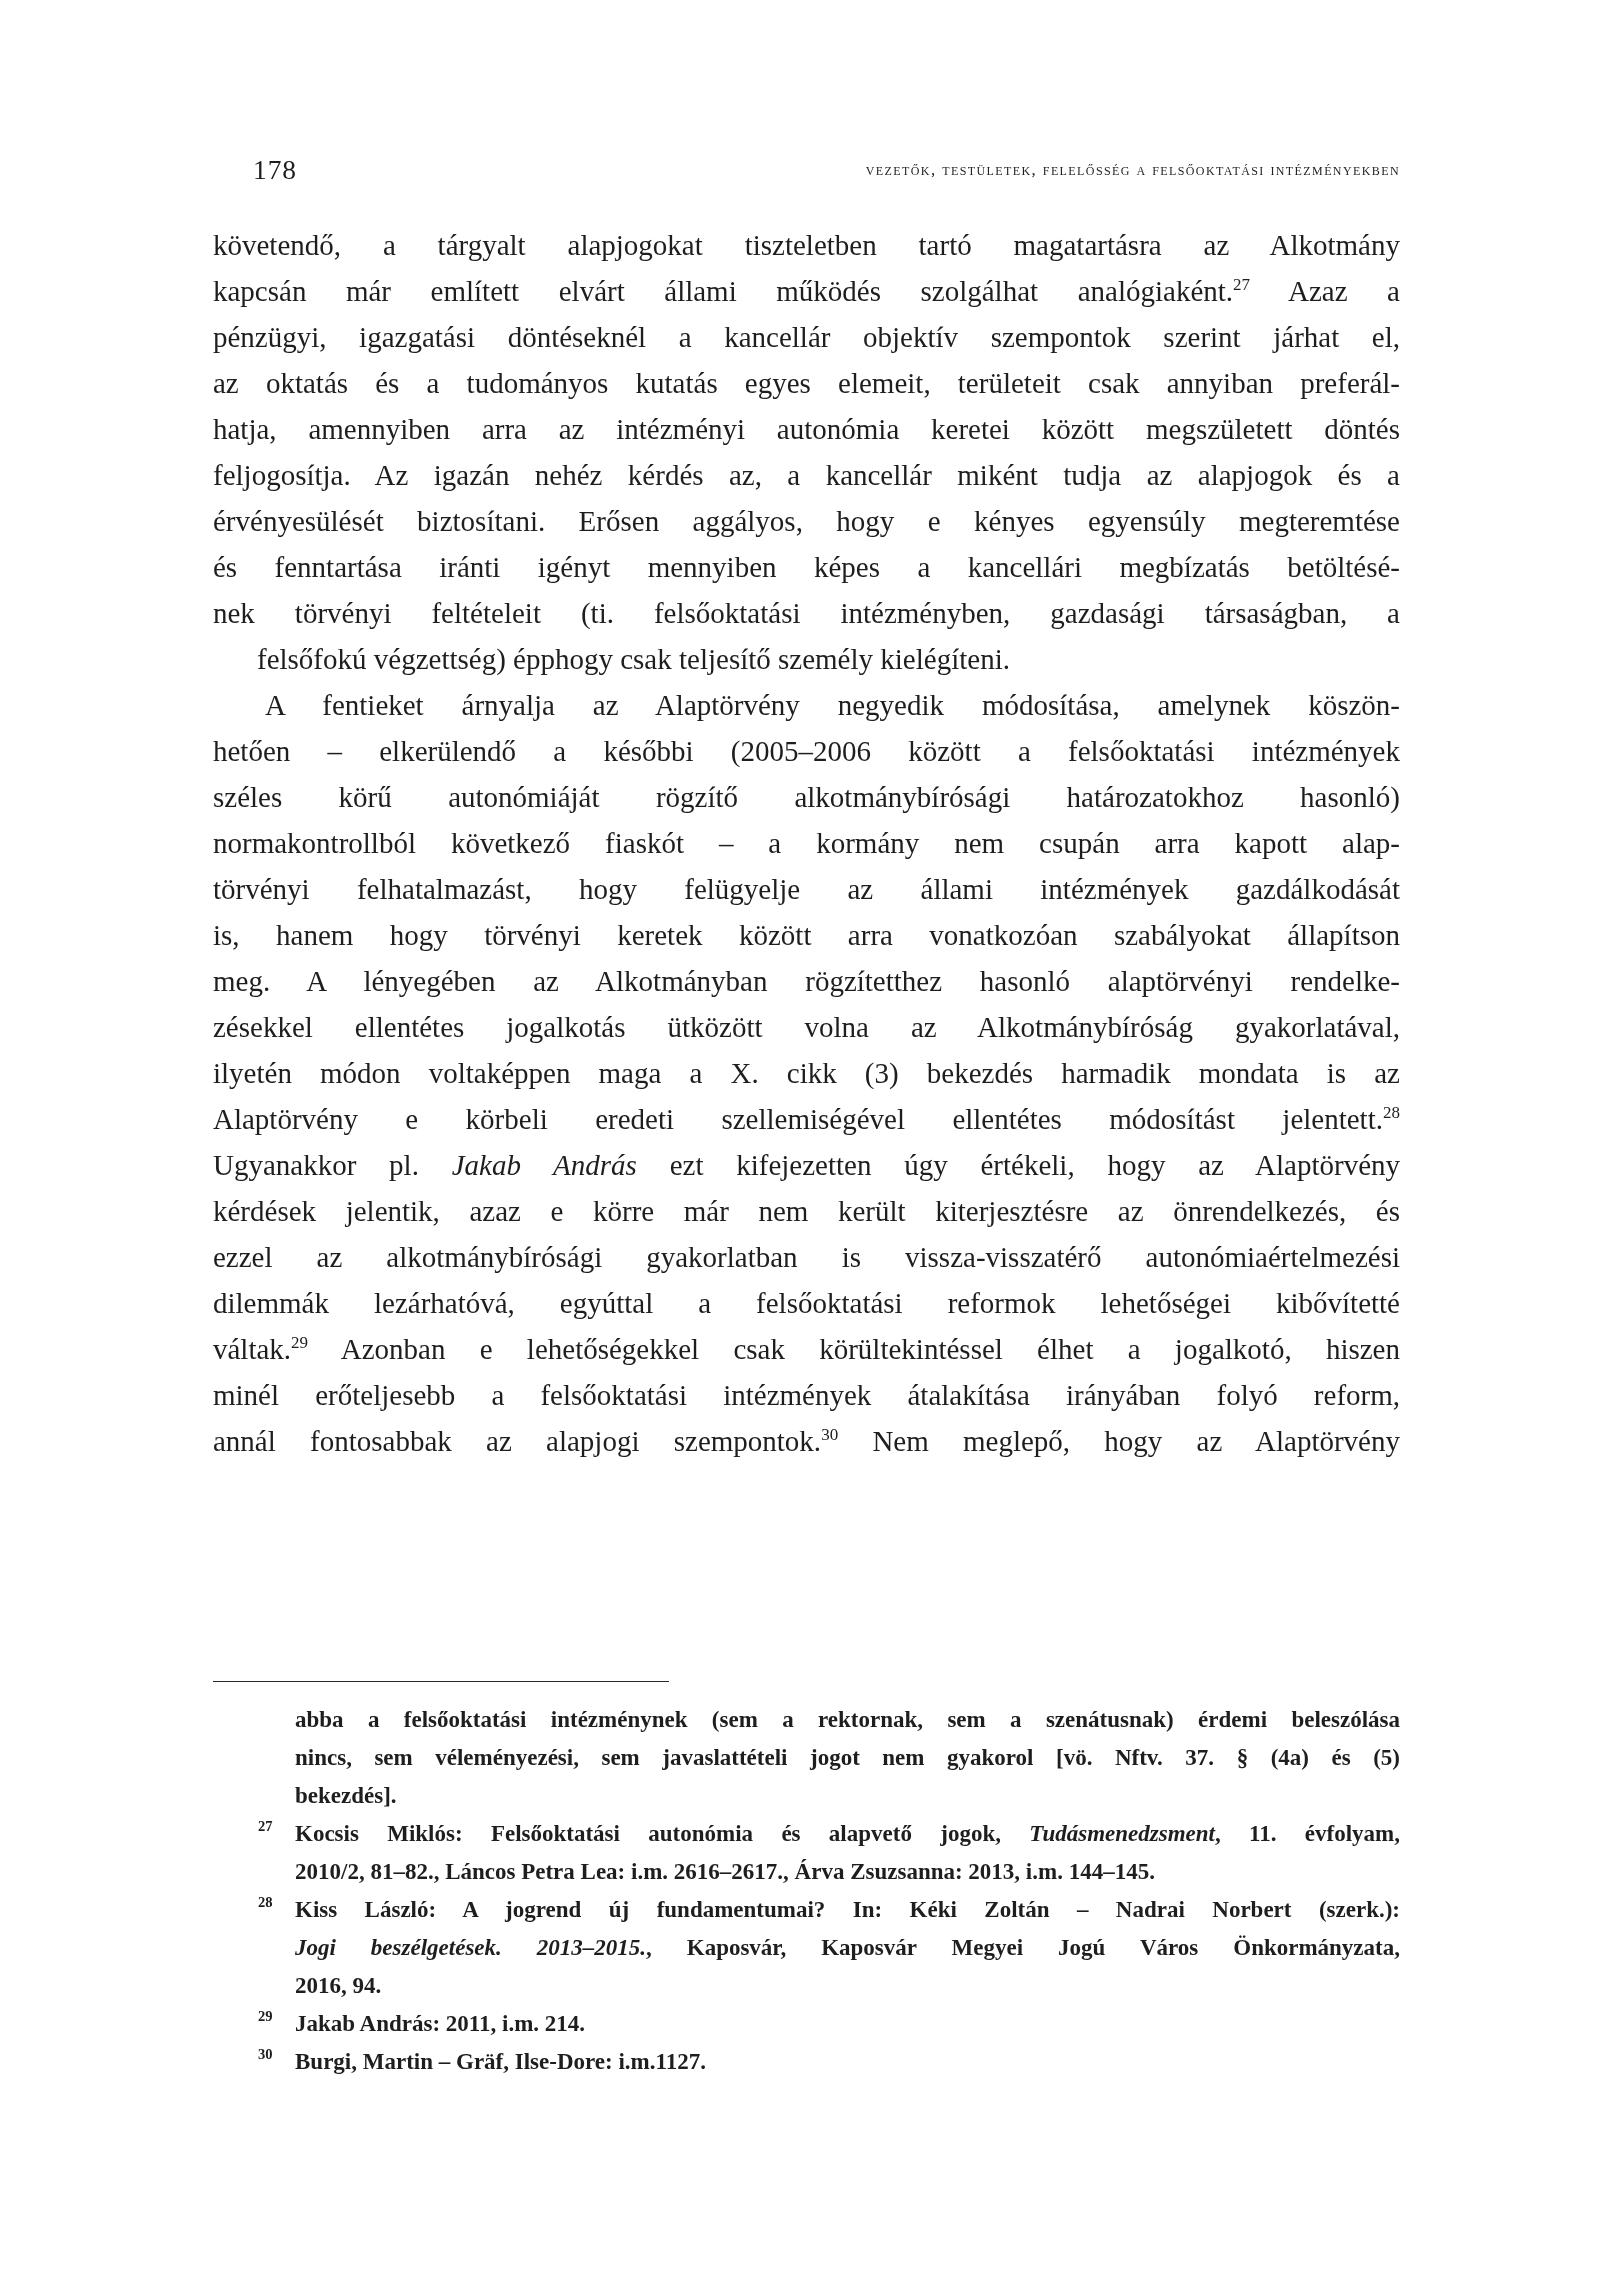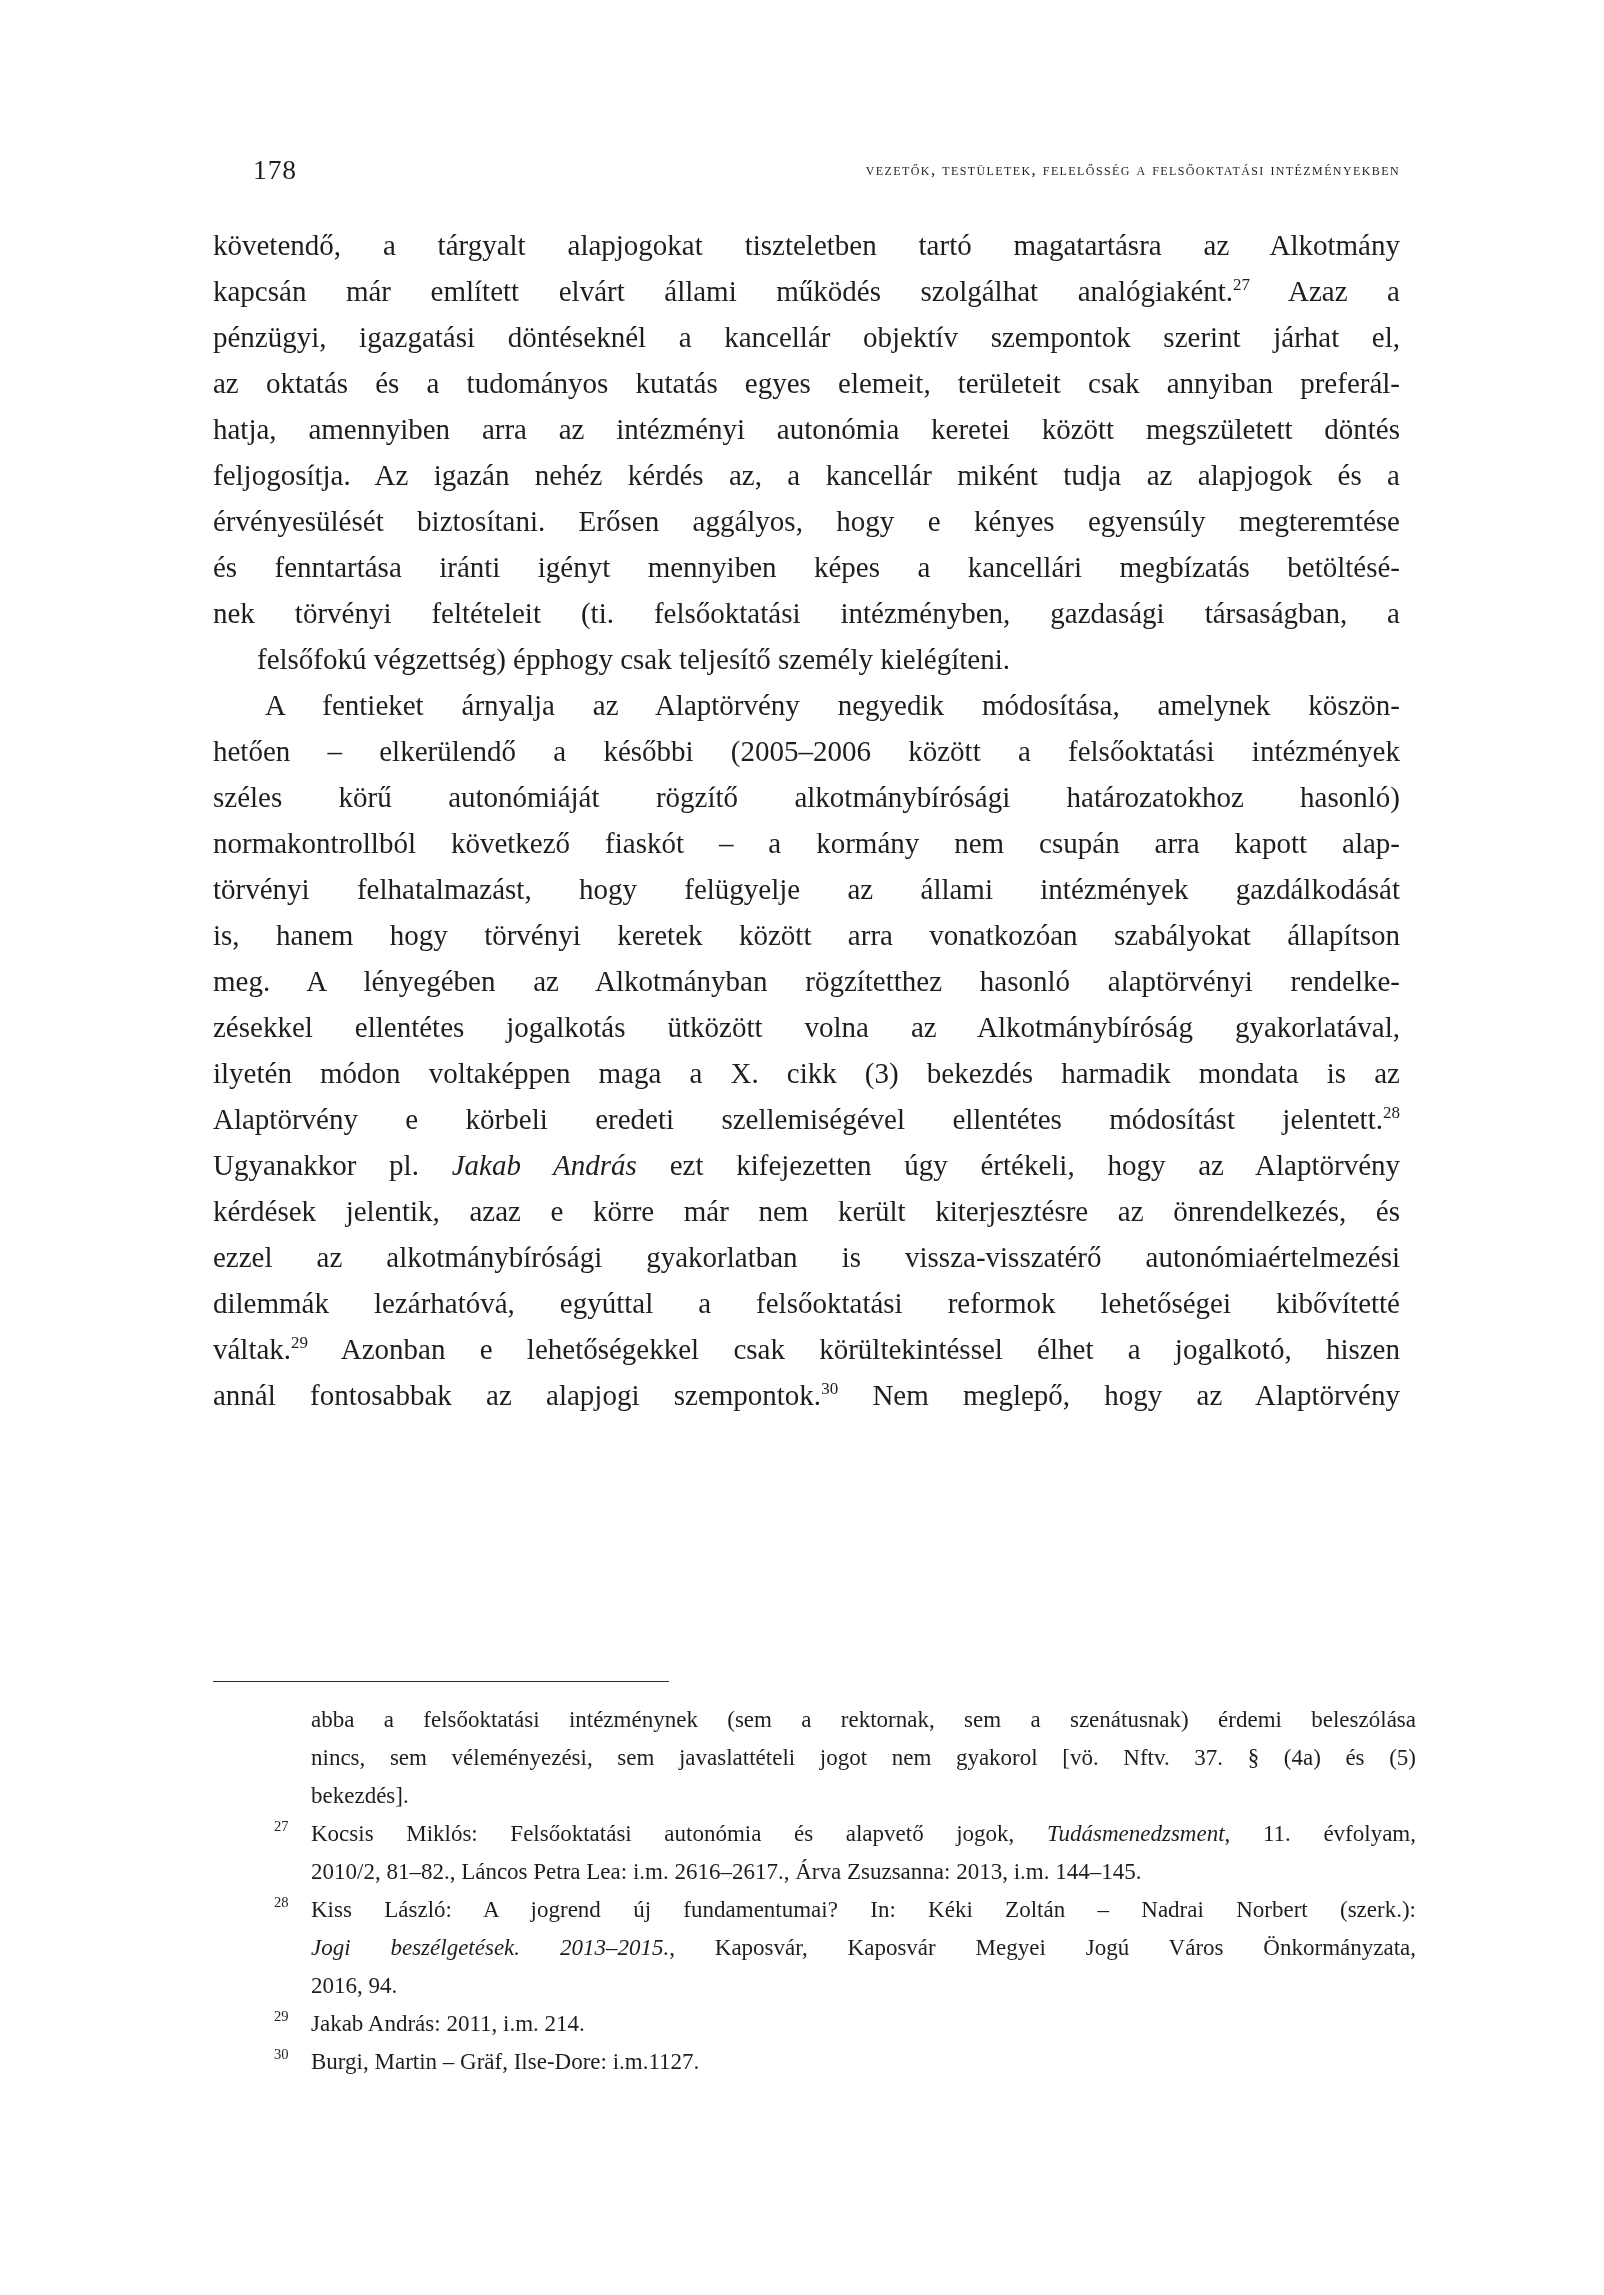--- a/index.html
+++ b/index.html
@@ -75,25 +75,26 @@
   .footnote-rule {
     position: absolute;
     left: 213px;
     top: 1681px;
     width: 456px;
     height: 0;
     border-top: 1.7px solid #2a2a2a;
   }
   .footnotes {
     position: absolute;
-    left: 229px;
+    left: 213px;
     top: 1701px;
     width: 1187px;
     font-size: 23px;
     line-height: 38px;
+    font-weight: bold;
   }
   .fn-line {
     display: block;
     position: relative;
     height: 38px;
     padding-left: 82px;
     white-space: nowrap;
     text-align: justify;
     text-align-last: justify;
   }
@@ -132,20 +133,21 @@
   <span class="line">is, hanem hogy törvényi keretek között arra vonatkozóan szabályokat állapítson</span>
   <span class="line">meg. A lényegében az Alkotmányban rögzítetthez hasonló alaptörvényi rendelke-</span>
   <span class="line">zésekkel ellentétes jogalkotás ütközött volna az Alkotmánybíróság gyakorlatával,</span>
   <span class="line">ilyetén módon voltaképpen maga a X. cikk (3) bekezdés harmadik mondata is az</span>
   <span class="line"><span>Alaptörvény e körbeli eredeti szellemiségével ellentétes módosítást jelentett.</span><sup>28</sup></span>
   <span class="line"><span>Ugyanakkor pl.</span> <em>Jakab András</em><span> ezt kifejezetten úgy értékeli, hogy az Alaptörvény</span></span>
   <span class="line">kérdések jelentik, azaz e körre már nem került kiterjesztésre az önrendelkezés, és</span>
   <span class="line">ezzel az alkotmánybírósági gyakorlatban is vissza-visszatérő autonómiaértelmezési</span>
   <span class="line">dilemmák lezárhatóvá, egyúttal a felsőoktatási reformok lehetőségei kibővítetté</span>
   <span class="line"><span>váltak.</span><sup>29</sup><span> Azonban e lehetőségekkel csak körültekintéssel élhet a jogalkotó, hiszen</span></span>
+  <span class="line">minél erőteljesebb a felsőoktatási intézmények átalakítása irányában folyó reform,</span>
   <span class="line"><span>annál fontosabbak az alapjogi szempontok.</span><sup>30</sup><span> Nem meglepő, hogy az Alaptörvény</span></span>
 </div>
 
 <div class="footnote-rule"></div>
 
 <div class="footnotes">
   <span class="fn-line">abba a felsőoktatási intézménynek (sem a rektornak, sem a szenátusnak) érdemi beleszólása</span>
   <span class="fn-line">nincs, sem véleményezési, sem javaslattételi jogot nem gyakorol [vö. Nftv. 37. § (4a) és (5)</span>
   <span class="fn-line last">bekezdés].</span>
 

